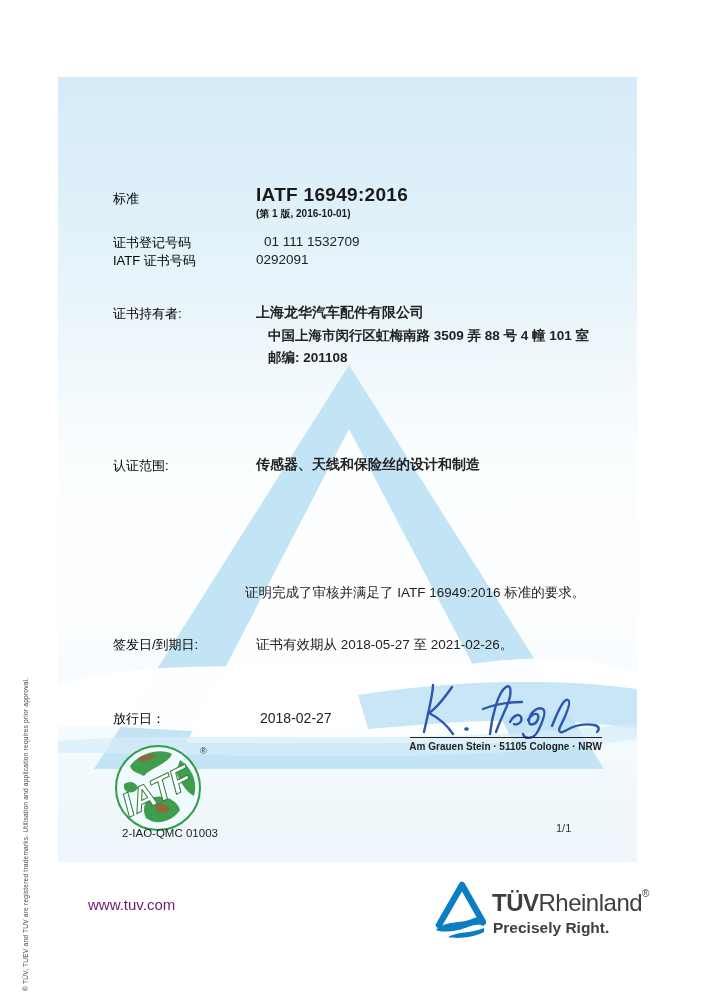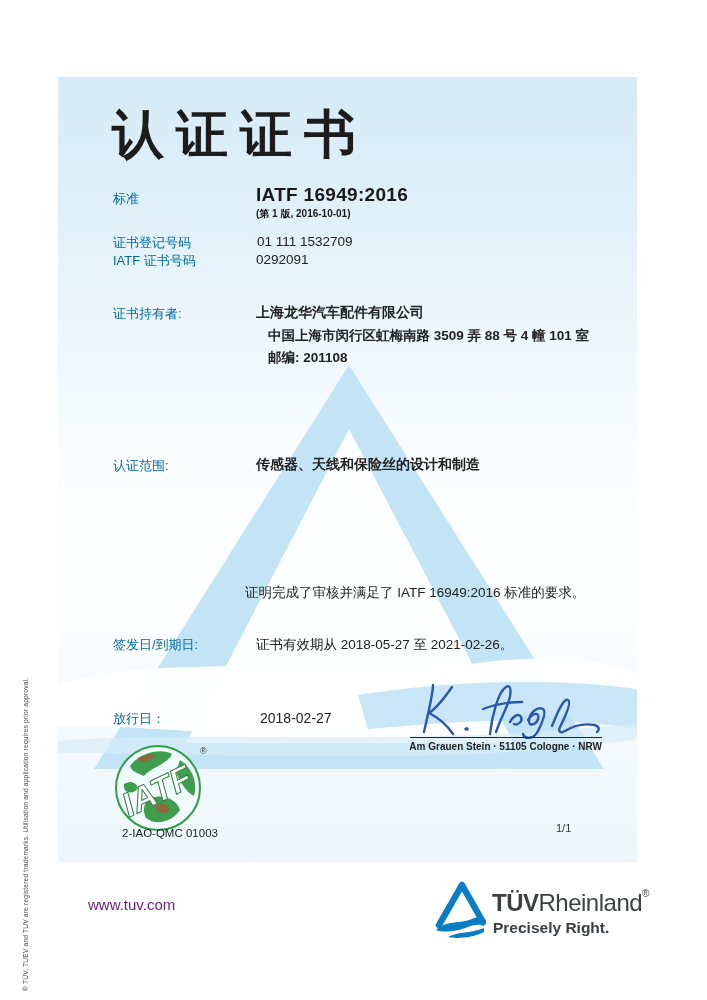--- a/index.html
+++ b/index.html
@@ -16,21 +16,21 @@
     white-space:nowrap; font-size:6.6px; letter-spacing:.2px; color:#4a4a4a;
   }
   
   .panel {
     position:absolute; left:58px; top:77px; width:579px; height:785px;
     background:linear-gradient(180deg,#d6ebf8 0%, #ddeff9 14%, #ecf6fb 32%,
                #fafdfe 48%, #fdfeff 66%, #f4fafd 84%, #eef6fb 100%);
   }
   .panel svg.watermark { position:absolute; left:0; top:0; }
   .abs { position:absolute; }
-  .lbl { font-size:13px; color:#0369a1; }
+  .lbl { font-size:13px; color:#000000; }
   .val { font-size:13.5px; color:#222; }
   .title {
     font-size:52px; font-weight:800; letter-spacing:12px; color:#1c1c1c;
     line-height:60px;
   }
   .std-val { font-size:19px; font-weight:800; color:#1a1a1a; letter-spacing:.3px; }
   .std-ed  { font-size:10px; font-weight:700; color:#1a1a1a; }
   .holder-name { font-size:14px; font-weight:800; }
   .holder-line { font-size:13.5px; font-weight:600;margin-left:12px; }
   .scope-val { font-size:14px; font-weight:700; }
@@ -56,28 +56,27 @@
     <svg class="watermark" width="579" height="785" viewBox="0 0 579 785">
       <polygon points="291,288 36,692 546,692" fill="#c2e4f5"></polygon>
       <polygon points="291,352 128,666 456,666" fill="#fcfeff"></polygon>
       <path d="M0,608 C120,572 290,602 420,586 C500,576 555,584 579,598 L579,648
                C460,620 300,660 160,655 C80,652 30,646 0,650 Z" fill="#ffffff" opacity="0.95"></path>
       <path d="M300,618 C390,604 500,600 579,612 L579,652 C480,636 380,646 310,652 Z" fill="#bfe2f4" opacity="0.85"></path>
       <path d="M0,664 C150,652 360,672 579,646 L579,662 C400,690 150,676 0,676 Z" fill="#d5ecf8" opacity="0.7"></path>
     </svg>
   </div>
 
-  <div class="abs title" style="left:112px; top:104px;">认证证书</div>
 
   <div class="abs lbl" style="left:113px; top:190px;">标准</div>
   <div class="abs std-val" style="left:256px; top:184px;">IATF 16949:2016</div>
   <div class="abs std-ed" style="left:256px; top:207px;">(第 1 版, 2016-10-01)</div>
 
   <div class="abs lbl" style="left:113px; top:234px;">证书登记号码</div>
-  <div class="abs val" style="left:257px; top:234px;">01 111 1532709</div>
+  <div class="abs val" style="left:264px; top:234px;">01 111 1532709</div>
   <div class="abs lbl" style="left:113px; top:252px;">IATF 证书号码</div>
   <div class="abs val" style="left:256px; top:252px;">0292091</div>
 
   <div class="abs lbl" style="left:113px; top:305px;">证书持有者:</div>
   <div class="abs holder-name" style="left:256px; top:304px;">上海龙华汽车配件有限公司</div>
   <div class="abs holder-line" style="left:256px; top:327px;">中国上海市闵行区虹梅南路 3509 弄 88 号 4 幢 101 室</div>
   <div class="abs holder-line" style="left:256px; top:349px;">邮编: 201108</div>
 
   <div class="abs lbl" style="left:113px; top:457px;">认证范围:</div>
   <div class="abs scope-val" style="left:256px; top:456px;">传感器、天线和保险丝的设计和制造</div>

